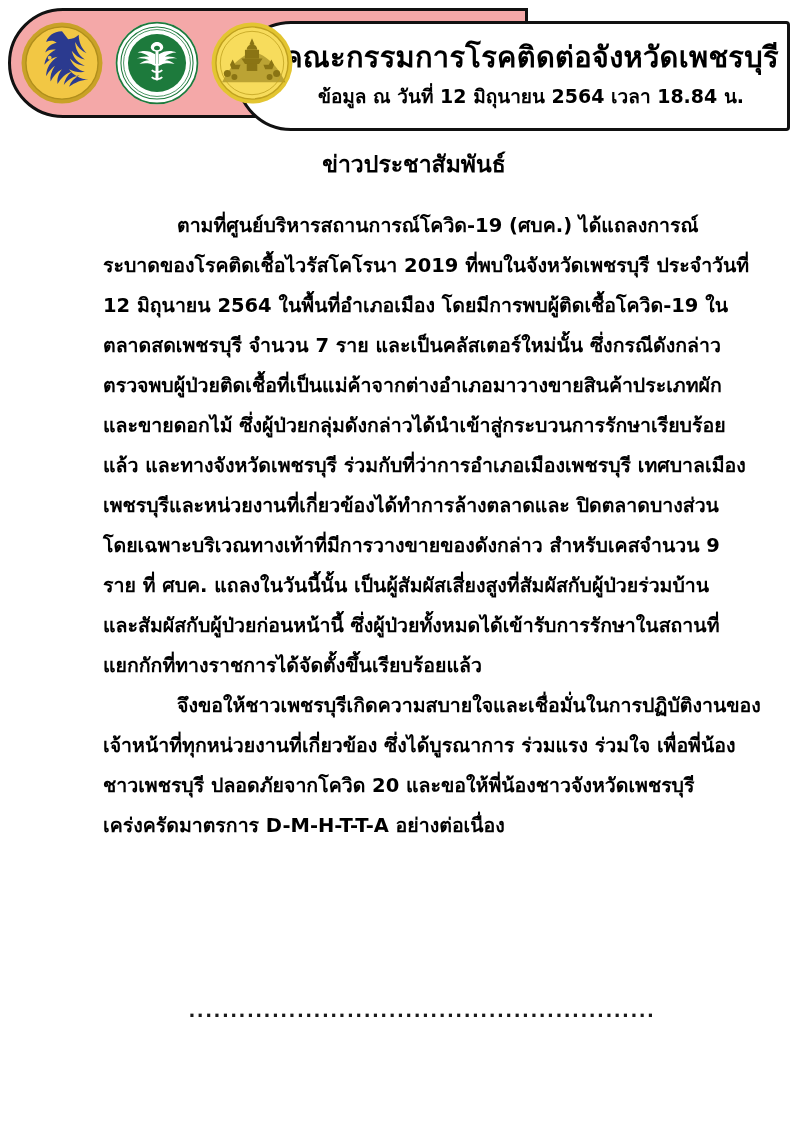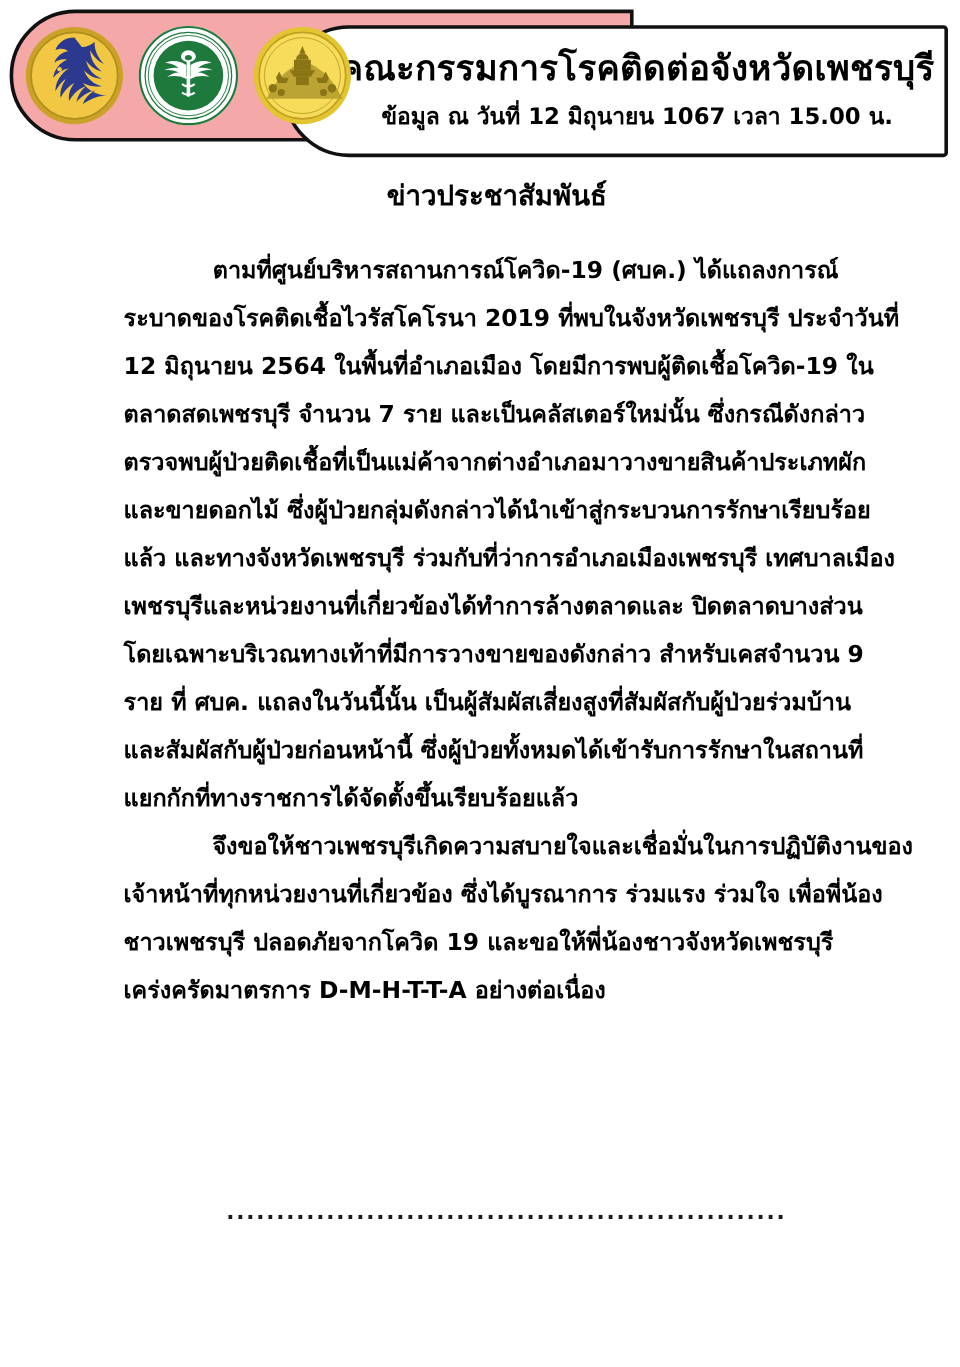--- a/index.html
+++ b/index.html
@@ -109,21 +109,20 @@
   .para-line {
     font-size: 19.5px;
     font-weight: bold;
     line-height: 40px;
     height: 40px;
     white-space: nowrap;
     letter-spacing: 0px;
   }
   .para-line.indent {
     text-indent: 74px;
-    text-align: center;
   }
 
   
   .footer-dots {
     position: absolute;
     left: 0;
     top: 1000px;
     width: 800px;
     text-align: center;
   }
@@ -138,21 +137,21 @@
 </style>
 </head>
 <body>
 
 <div class="banner">
 
   <div class="banner-pink"></div>
 
   <div class="banner-white">
     <div class="banner-title">คณะกรรมการโรคติดต่อจังหวัดเพชรบุรี</div>
-    <div class="banner-subtitle">ข้อมูล ณ วันที่ 12 มิถุนายน 1067  เวลา 15.00 น.</div>
+    <div class="banner-subtitle">ข้อมูล ณ วันที่ 12 มิถุนายน 2564  เวลา 18.84 น.</div>
   </div>
 
   <div class="emblems">
 
     <svg class="emblem" viewBox="0 0 100 100">
       <circle cx="50" cy="50" r="46" fill="#c9a227"></circle>
       <circle cx="50" cy="50" r="41" fill="#f2c744"></circle>
       <g fill="#2b3a8f">
         <path d="M50 14c-10 0-16 6-18 12 4-2 9-2 12 1-6 1-11 5-13 11 3-3 8-4 12-3-7 3-12 9-13 17 4-5 9-8 15-9-8 5-13 13-13 22 0 0 4-8 10-12-4 6-6 12-5 18 3-6 7-11 13-14-4 5-6 11-5 17 4-7 9-12 16-14-5 4-8 9-9 15 5-6 11-10 18-11-6 3-10 7-12 13 7-5 14-8 22-8-9-1-17-5-22-12 6 3 12 4 18 3-8-2-14-7-17-15 5 5 10 8 17 8-8-3-13-9-15-17 4 5 9 9 15 10-7-5-11-12-11-20 3 6 7 10 13 13-6-6-9-13-9-21-3 3-7 5-12 5z"></path>
         <circle cx="36" cy="44" r="2.2" fill="#f2c744"></circle>
@@ -227,21 +226,21 @@
       <div class="para-line">เพชรบุรีและหน่วยงานที่เกี่ยวข้องได้ทำการล้างตลาดและ ปิดตลาดบางส่วน</div>
       <div class="para-line">โดยเฉพาะบริเวณทางเท้าที่มีการวางขายของดังกล่าว สำหรับเคสจำนวน  9</div>
       <div class="para-line">ราย ที่ ศบค. แถลงในวันนี้นั้น เป็นผู้สัมผัสเสี่ยงสูงที่สัมผัสกับผู้ป่วยร่วมบ้าน</div>
       <div class="para-line">และสัมผัสกับผู้ป่วยก่อนหน้านี้  ซึ่งผู้ป่วยทั้งหมดได้เข้ารับการรักษาในสถานที่</div>
       <div class="para-line">แยกกักที่ทางราชการได้จัดตั้งขึ้นเรียบร้อยแล้ว</div>
     </div>
 
     <div>
       <div class="para-line indent">จึงขอให้ชาวเพชรบุรีเกิดความสบายใจและเชื่อมั่นในการปฏิบัติงานของ</div>
       <div class="para-line">เจ้าหน้าที่ทุกหน่วยงานที่เกี่ยวข้อง ซึ่งได้บูรณาการ ร่วมแรง ร่วมใจ เพื่อพี่น้อง</div>
-      <div class="para-line">ชาวเพชรบุรี ปลอดภัยจากโควิด 19 และขอให้พี่น้องชาวจังหวัดเพชรบุรี</div>
+      <div class="para-line">ชาวเพชรบุรี ปลอดภัยจากโควิด 20 และขอให้พี่น้องชาวจังหวัดเพชรบุรี</div>
       <div class="para-line">เคร่งครัดมาตรการ D-M-H-T-T-A อย่างต่อเนื่อง</div>
     </div>
 
   </div>
 </div>
 
 <div class="footer-dots">
   <span class="dots">........................................................</span>
 </div>
 

